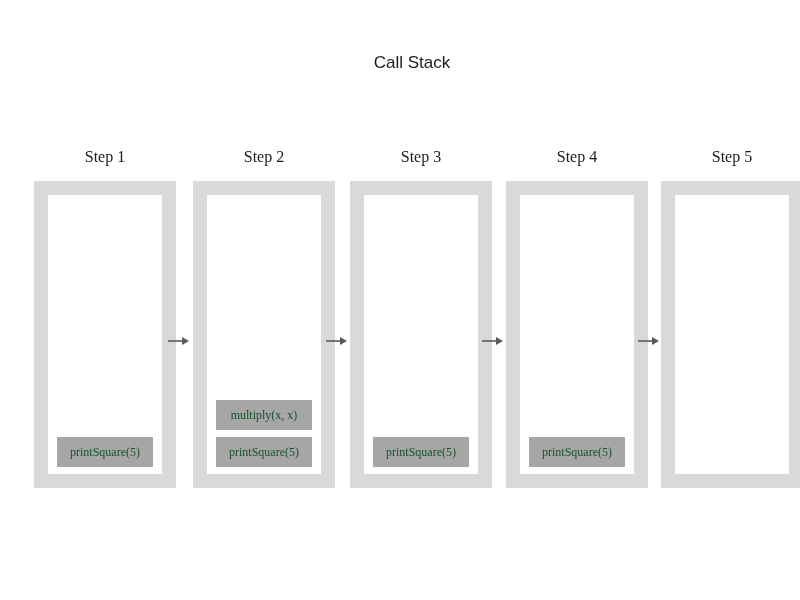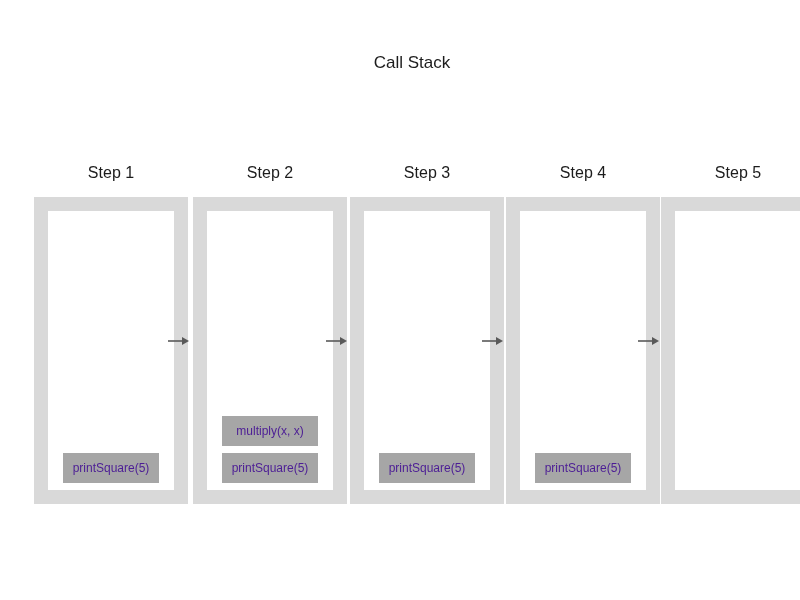--- a/index.html
+++ b/index.html
@@ -20,22 +20,23 @@
     position: absolute;
     top: 53px;
     left: 0;
     width: 806px;
     text-align: center;
     font-size: 17px;
     color: var(--text, #1c1c1c);
   }
   .step-col {
     position: absolute;
-    top: 162px;
-    width: 154px;
+    top: 146px;
+    width: 142px;
+    font-family: Liberation Serif, serif;
   }
   .step-label {
     text-align: center;
     font-size: 16px;
     line-height: 22px;
     height: 22px;
     color: var(--text, #1c1c1c);
   }
   .stack-outer {
     margin-top: 13px;
@@ -57,21 +58,21 @@
     box-sizing: border-box;
   }
   .frame-box {
     width: 96px;
     height: 30px;
     background: var(--box, #a6a6a6);
     display: flex;
     align-items: center;
     justify-content: center;
     font-size: 12px;
-    color: #4c1d95;
+    color: #14532d;
     flex: 0 0 auto;
   }
   .arrow {
     position: absolute;
     top: 335px;
     width: 22px;
     height: 12px;
   }
   .arrow svg { display: block; }
 </style>

